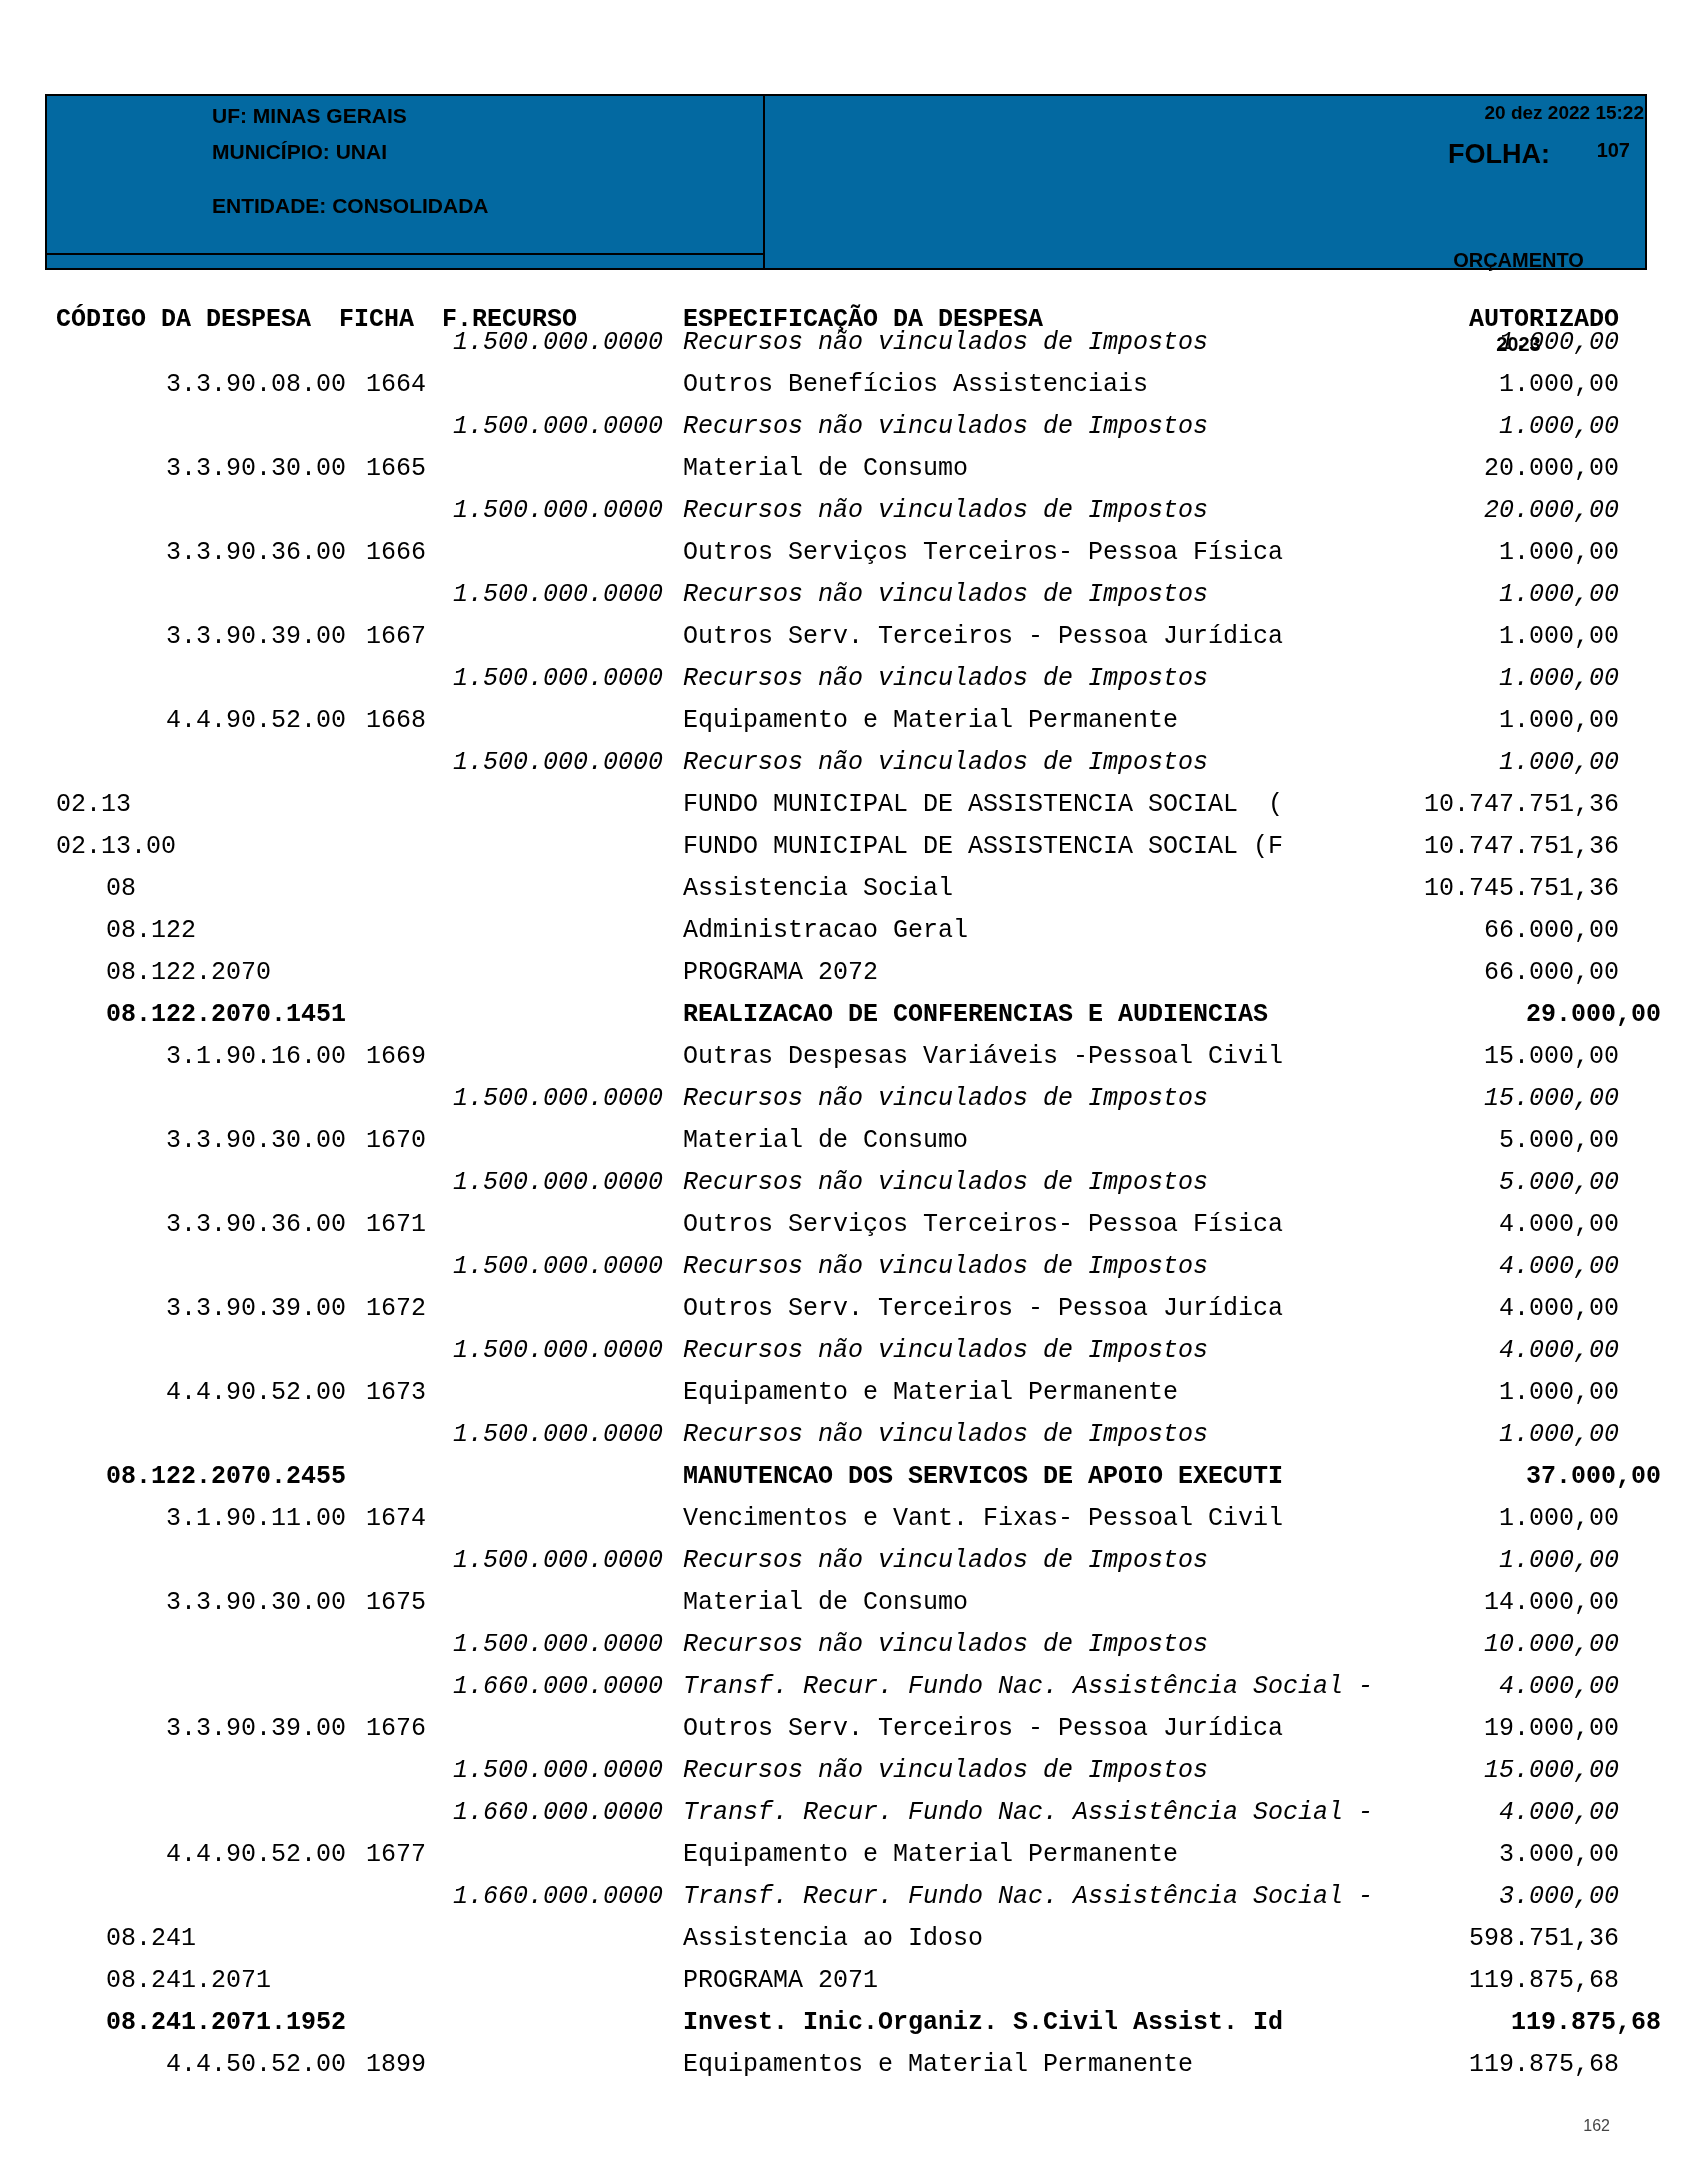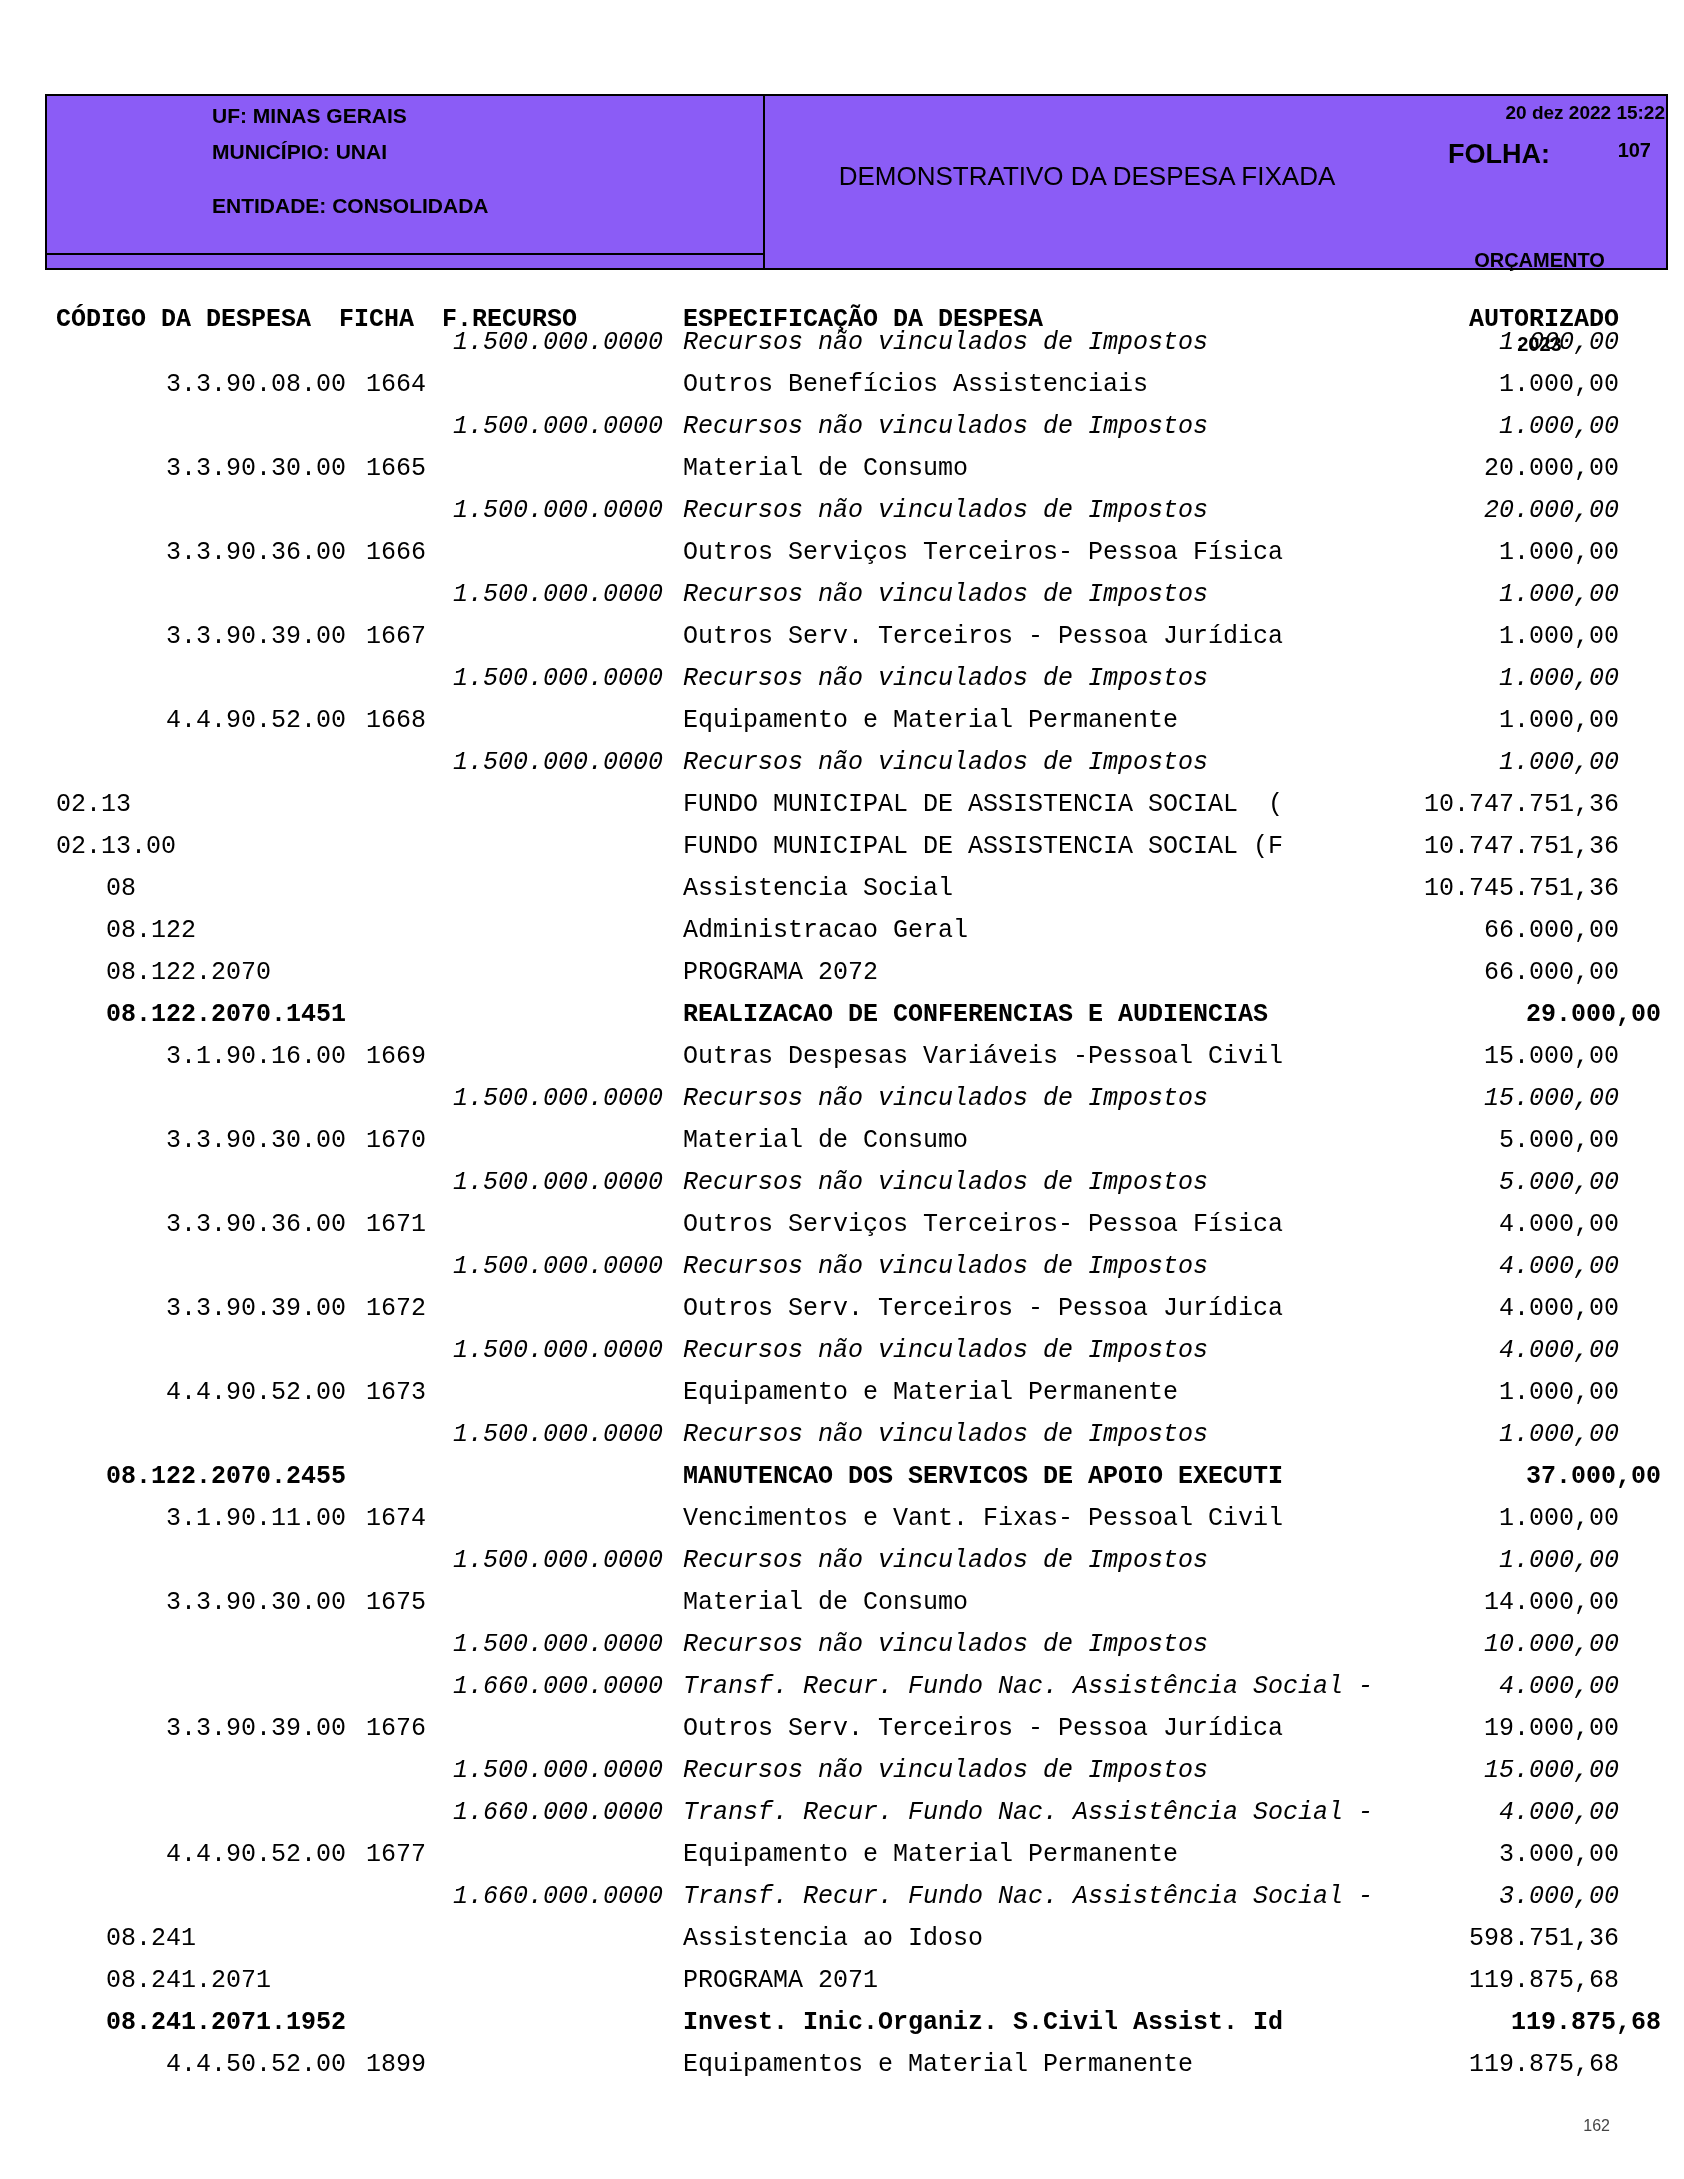--- a/index.html
+++ b/index.html
@@ -3,21 +3,21 @@
 <meta charset="utf-8">
 <style>
   html,body{margin:0;padding:0;}
   body{
     width:1684px;height:2179px;position:relative;background:#ffffff;
     font-family:"Liberation Sans",sans-serif;color:#000;overflow:hidden;
   }
   
   .header-box{
     position:absolute;left:45px;top:94px;width:1598px;height:172px;
-    border:2px solid #000;background:#8b5cf6;padding-left:21px;
+    border:2px solid #000;background:#0369a1;
   }
   .header-box .divider{
     position:absolute;left:716px;top:0;width:2px;height:100%;background:#000;
   }
   .header-box .left-cell-bottom{
     position:absolute;left:0;top:157px;width:716px;height:2px;background:#000;
   }
   .hdr-left-line{position:absolute;left:165px;font-weight:bold;font-size:21px;white-space:pre;}
   .hdr-uf{top:8px;}
   .hdr-mun{top:44px;}
@@ -65,21 +65,20 @@
 <body>
 
 <div class="header-box">
   <div class="divider"></div>
   <div class="left-cell-bottom"></div>
 
   <div class="hdr-left-line hdr-uf">UF: MINAS GERAIS</div>
   <div class="hdr-left-line hdr-mun">MUNICÍPIO: UNAI</div>
   <div class="hdr-left-line hdr-ent">ENTIDADE: CONSOLIDADA</div>
 
-  <div class="report-title">DEMONSTRATIVO DA DESPESA FIXADA</div>
 
   <div class="hdr-date">20 dez 2022 15:22</div>
   <div class="hdr-folha-label">FOLHA:</div>
   <div class="hdr-folha-value">107</div>
   <div class="hdr-orc">
     <div>ORÇAMENTO</div>
     <div>2023</div>
   </div>
 </div>
 

